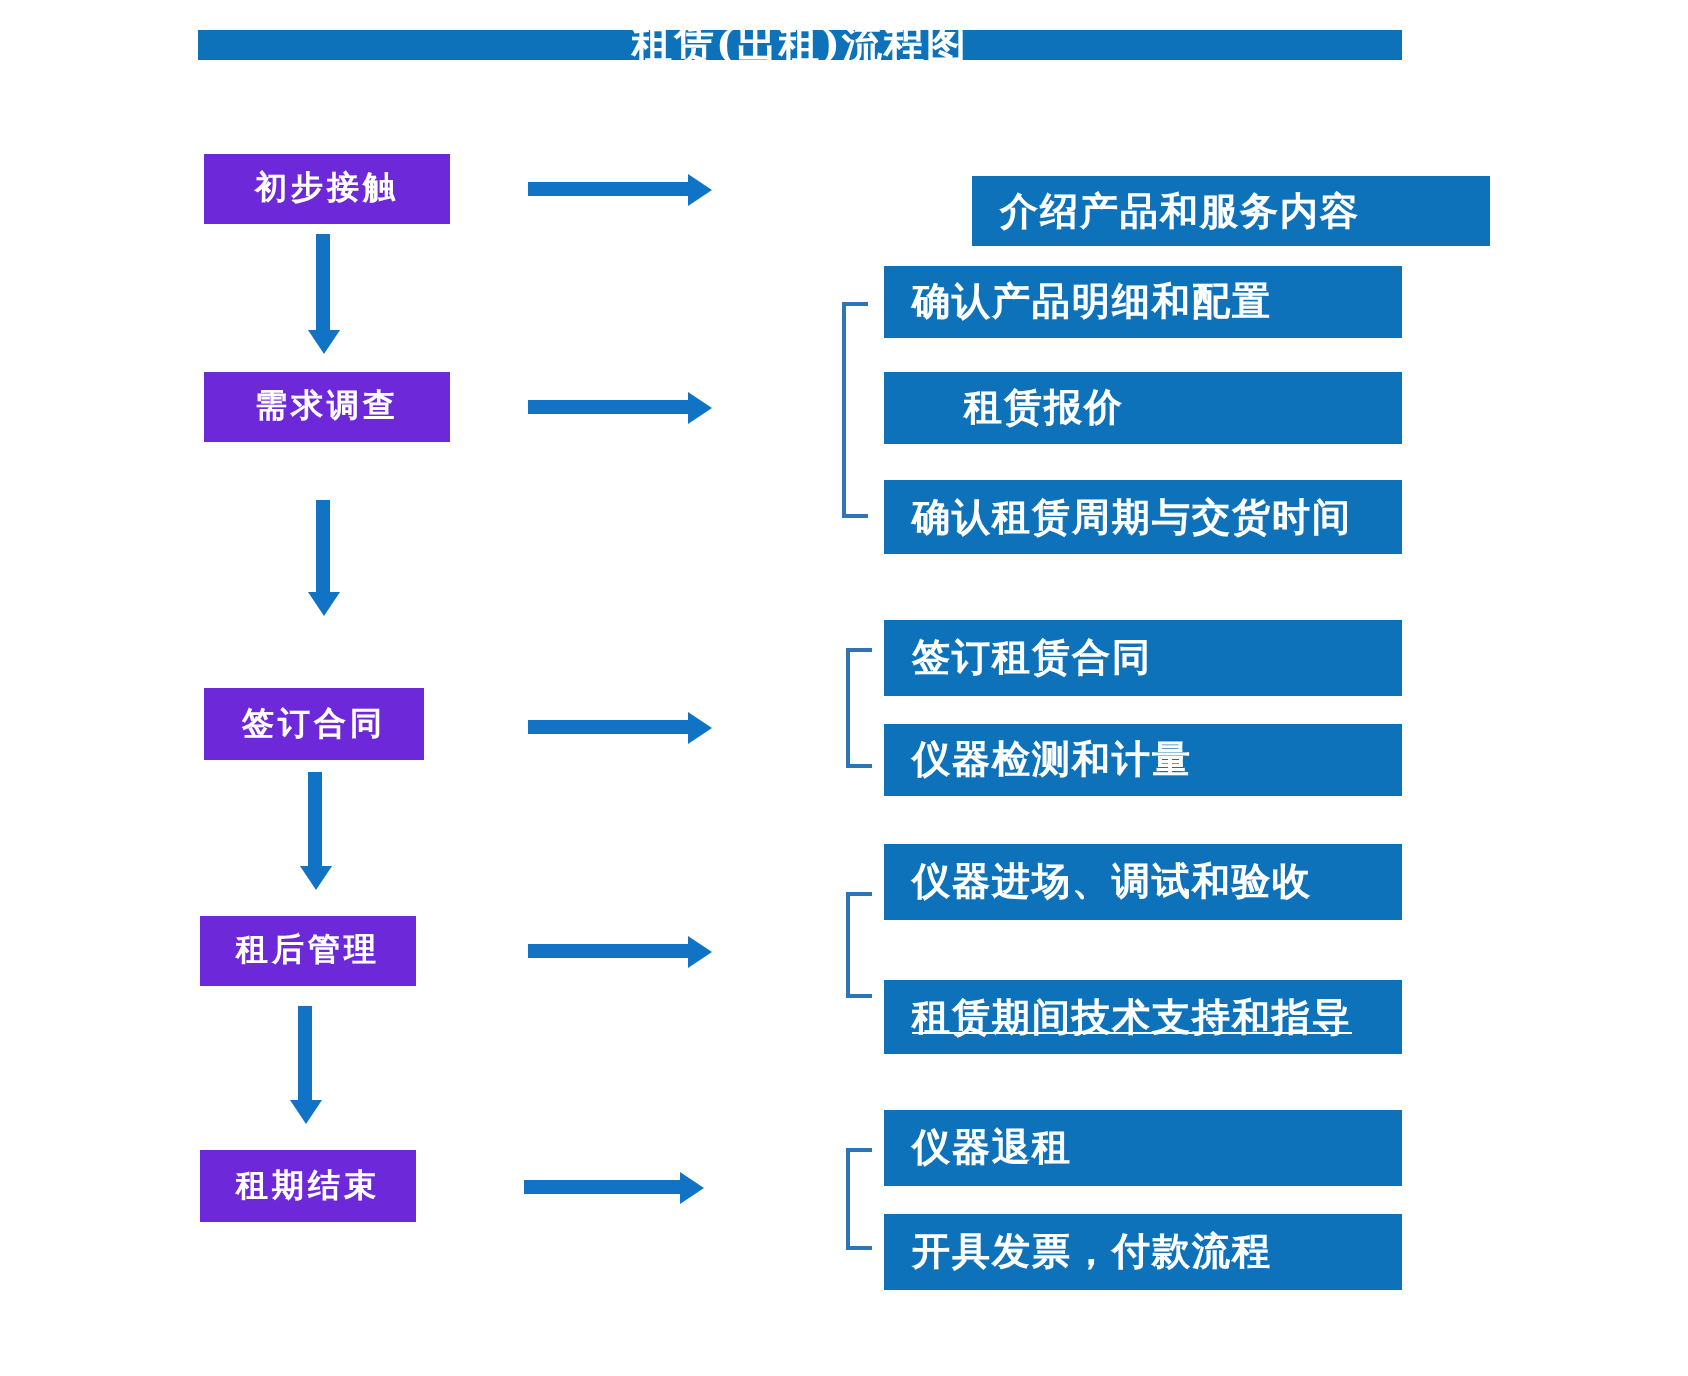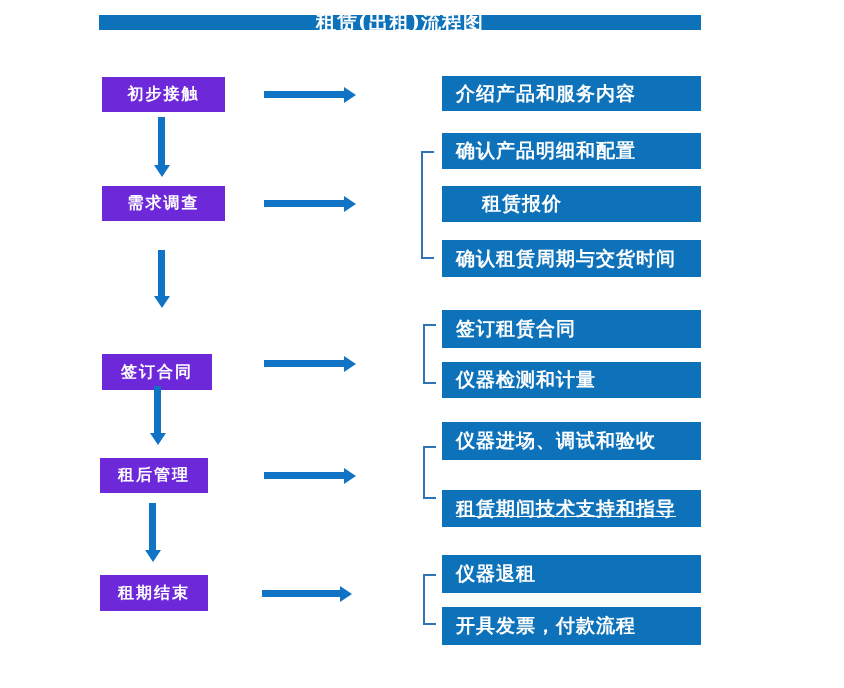--- a/index.html
+++ b/index.html
@@ -91,41 +91,41 @@
 </style>
 </head>
 <body>
 
 <div class="canvas">
 
   <div class="title-bar">租赁(出租)流程图</div>
 
   <div class="step-box" style="left:102px; top:77px;  width:123px; height:35px;">初步接触</div>
   <div class="step-box" style="left:102px; top:186px; width:123px; height:35px;">需求调查</div>
-  <div class="step-box" style="left:102px; top:344px; width:110px; height:36px;margin-top:10px;">签订合同</div>
+  <div class="step-box" style="left:102px; top:344px; width:110px; height:36px;">签订合同</div>
   <div class="step-box" style="left:100px; top:458px; width:108px; height:35px;">租后管理</div>
   <div class="step-box" style="left:100px; top:575px; width:108px; height:36px;">租期结束</div>
 
   <div class="varrow" style="left:158px; top:117px; height:48px;"></div>
   <div class="varrow" style="left:158px; top:250px; height:46px;"></div>
   <div class="varrow" style="left:154px; top:386px; height:47px;"></div>
   <div class="varrow" style="left:149px; top:503px; height:47px;"></div>
 
   <div class="harrow" style="left:264px; top:91px;  width:80px;"></div>
   <div class="harrow" style="left:264px; top:200px; width:80px;"></div>
   <div class="harrow" style="left:264px; top:360px; width:80px;"></div>
   <div class="harrow" style="left:264px; top:472px; width:80px;"></div>
   <div class="harrow" style="left:262px; top:590px; width:78px;"></div>
 
   <div class="bracket" style="left:421px; top:151px; height:108px;"></div>
   <div class="bracket" style="left:423px; top:324px; height:60px;"></div>
   <div class="bracket" style="left:423px; top:446px; height:53px;"></div>
   <div class="bracket" style="left:423px; top:574px; height:51px;"></div>
 
-  <div class="out-box" style="top:76px;  height:35px;">介绍产品和服务内容</div>
+  <div class="out-box" style="top:88px;  height:35px;margin-left:44px;">介绍产品和服务内容</div>
   <div class="out-box" style="top:133px; height:36px;">确认产品明细和配置</div>
   <div class="out-box" style="top:186px; height:36px;padding-left:40px;">租赁报价</div>
   <div class="out-box" style="top:240px; height:37px;">确认租赁周期与交货时间</div>
   <div class="out-box" style="top:310px; height:38px;">签订租赁合同</div>
   <div class="out-box" style="top:362px; height:36px;">仪器检测和计量</div>
   <div class="out-box" style="top:422px; height:38px;">仪器进场、调试和验收</div>
   <div class="out-box" style="top:490px; height:37px;text-decoration:underline;">租赁期间技术支持和指导</div>
   <div class="out-box" style="top:555px; height:38px;">仪器退租</div>
   <div class="out-box" style="top:607px; height:38px;">开具发票，付款流程</div>
 

